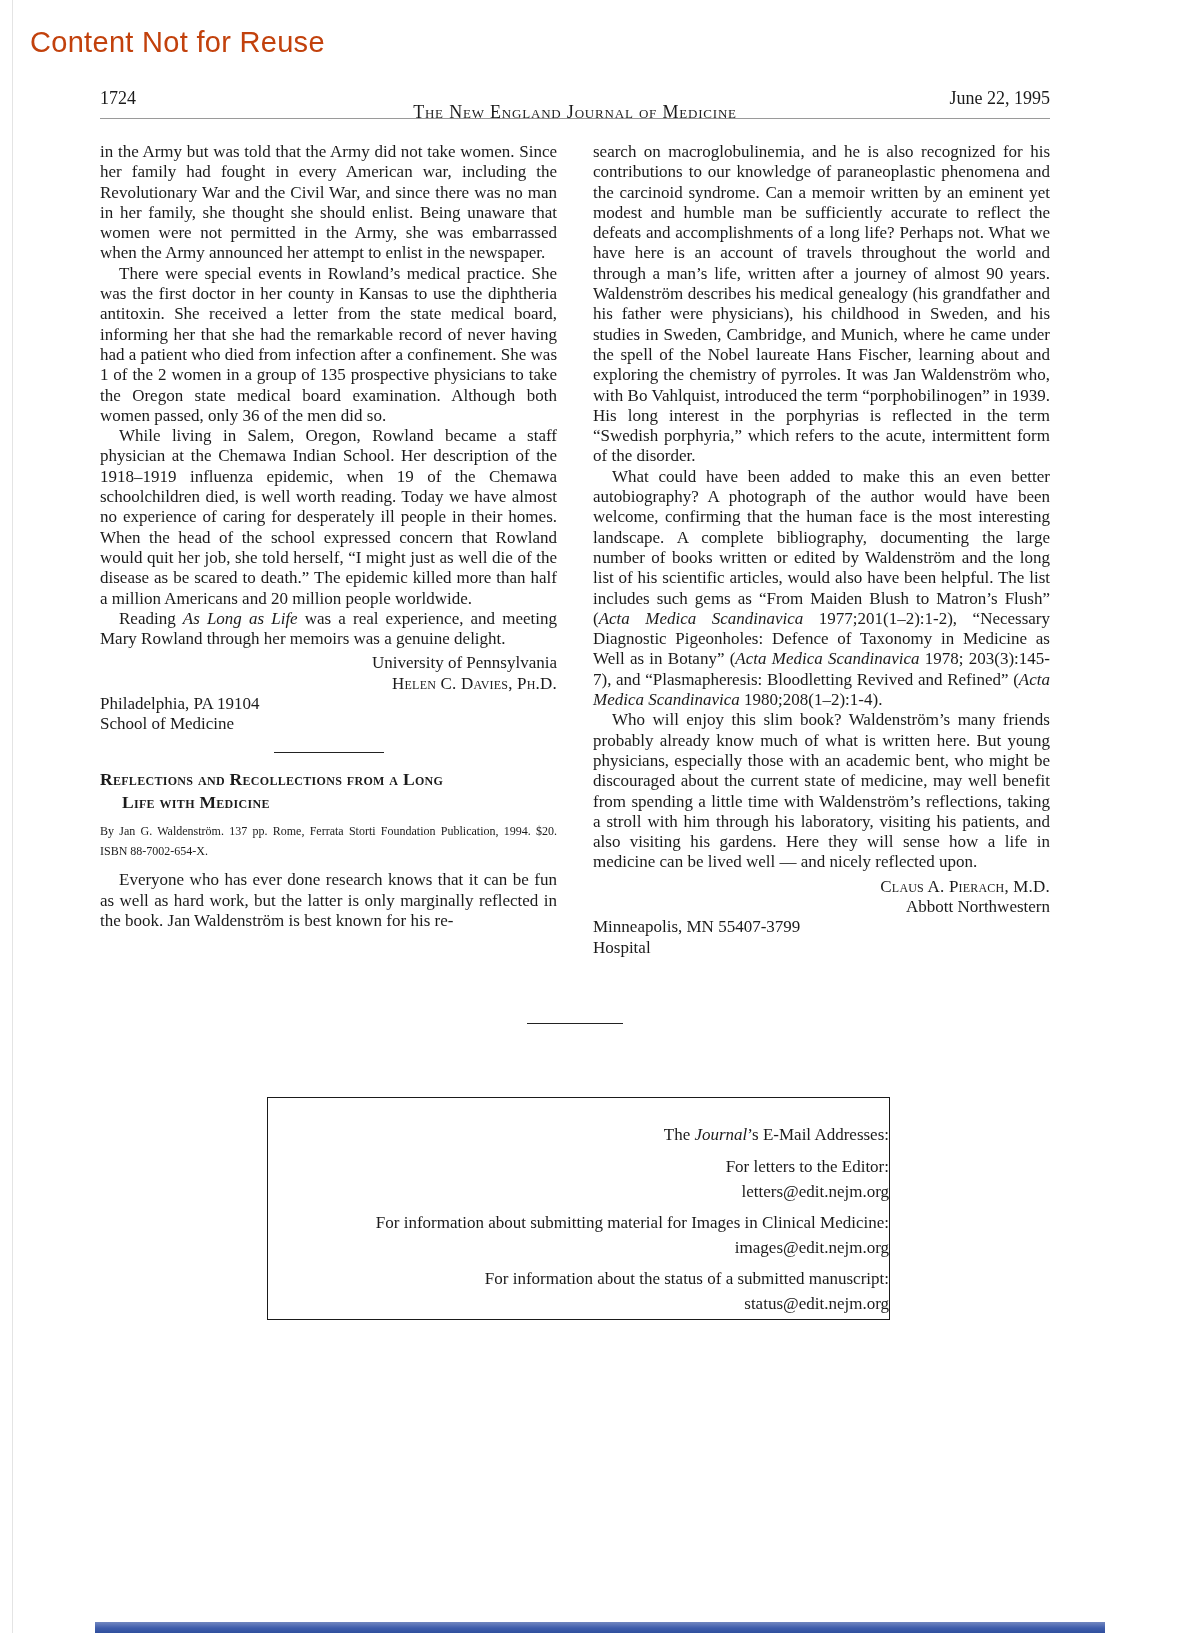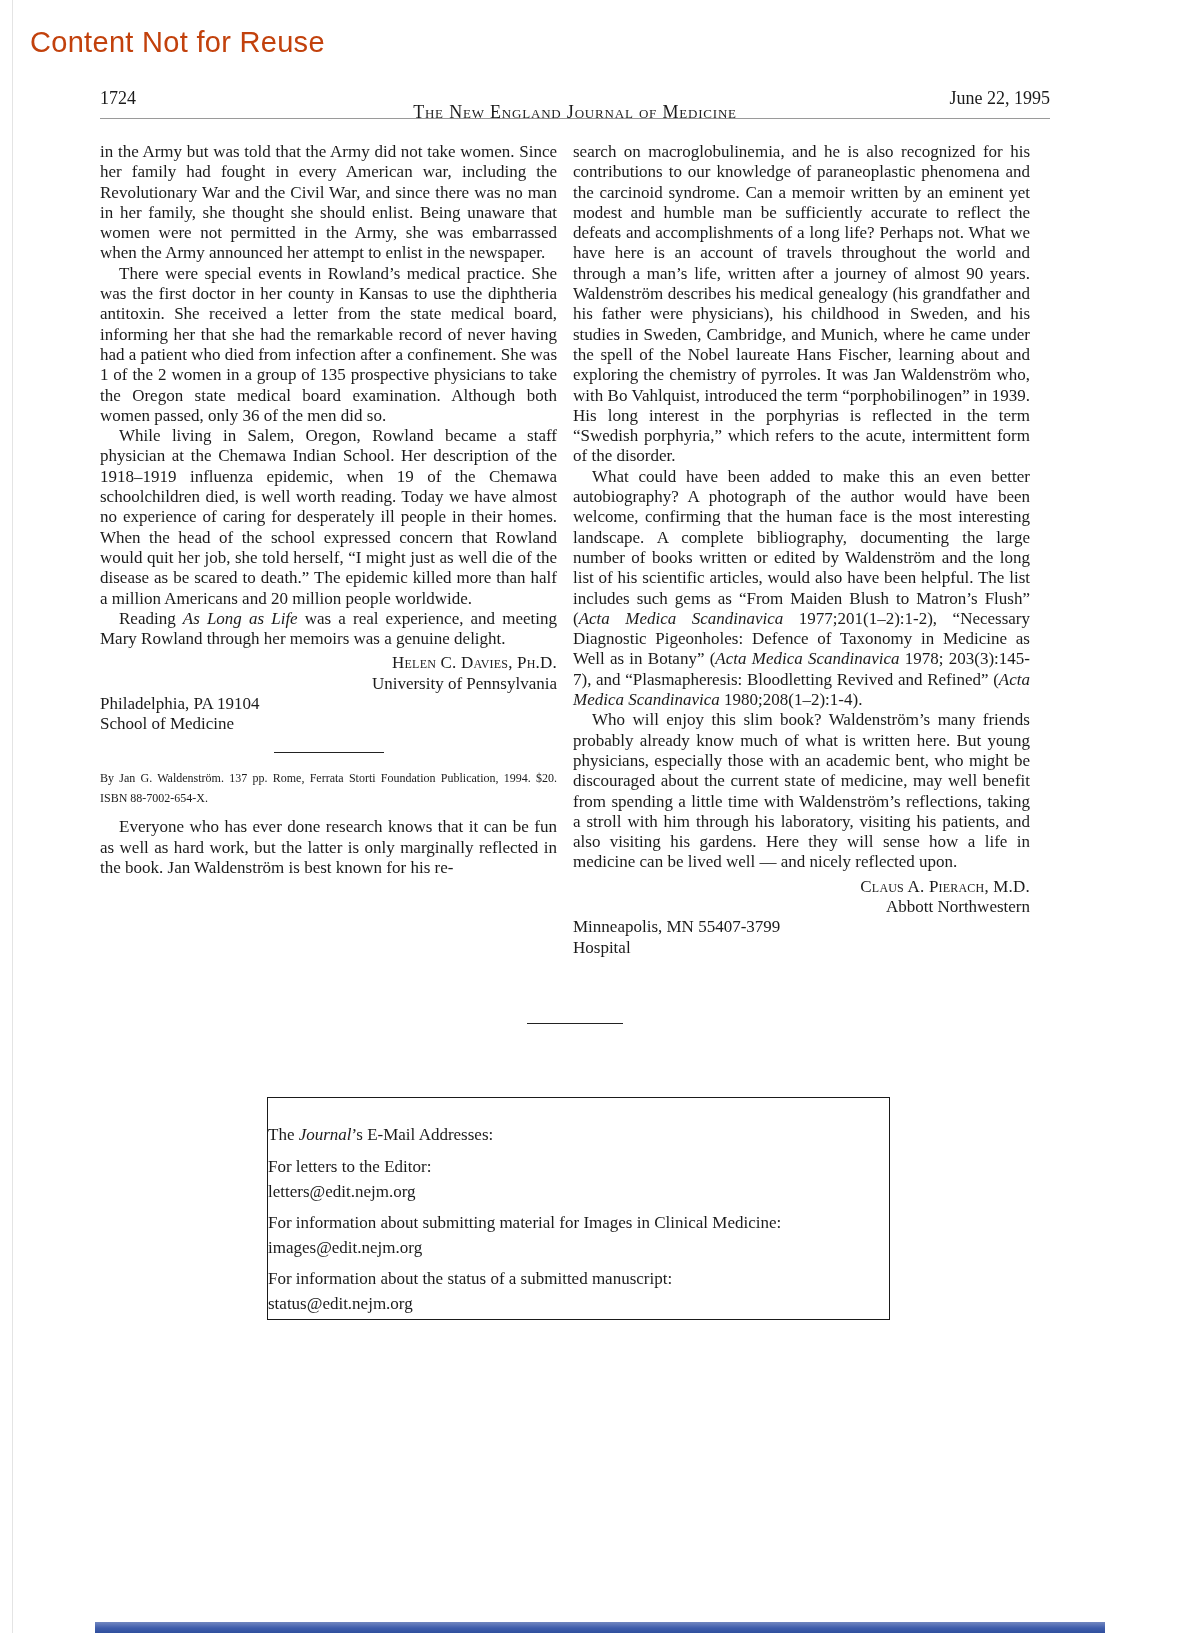--- a/index.html
+++ b/index.html
@@ -33,21 +33,21 @@
   }
   .header .issue-date {
     position:absolute; right:0; top:2px; font-size:18px;
   }
   .header-rule {
     position:absolute; left:100px; top:118px; width:950px;
     border-top:1px solid #9a9a9a;
   }
   .columns {
     position:absolute; left:100px; top:142px; width:950px;
-    display:flex; gap:16px;
+    display:flex; gap:36px;
   }
   .col { width:457px; }
   .col p {
     text-align:justify;
     font-size:17px; line-height:20.3px;
   }
   .indent { text-indent:19px; }
   .sig { margin-top:4px; font-size:17px; line-height:20.3px; }
   .sig-line { text-align:right; }
   .sig-name { font-variant:small-caps; letter-spacing:0.2px; }
@@ -68,21 +68,21 @@
   }
   .center-rule-wrap {
     position:absolute; left:100px; top:1023px; width:950px;
   }
   .center-rule {
     width:96px; border-top:1.5px solid #222; margin:0 auto;
   }
   .email-box {
     position:absolute; left:267px; top:1097px; width:623px; height:223px;
     border:1.5px solid #1a1a1a;
-    text-align:left; font-size:17px; line-height:20px;
+    text-align:right; font-size:17px; line-height:20px;
     padding-top:27px;
   }
   .email-box .box-title { margin-bottom:12px; }
   .email-entry { margin-top:11px; }
   .email-entry .entry-label { margin-bottom:5px; }
   .footer-bar {
     position:absolute; left:95px; top:1622px; width:1010px; height:11px;
     background:linear-gradient(180deg, #7287c0 0%, #3f5dab 55%, #2f4f9d 100%);
   }
   i { font-style:italic; }
@@ -103,30 +103,34 @@
 
 <div class="columns">
 
   <div class="col">
     <p>in the Army but was told that the Army did not take women. Since her family had fought in every American war, including the Revolutionary War and the Civil War, and since there was no man in her family, she thought she should enlist. Being unaware that women were not permitted in the Army, she was embarrassed when the Army announced her attempt to enlist in the newspaper.</p>
     <p class="indent">There were special events in Rowland’s medical practice. She was the first doctor in her county in Kansas to use the diphtheria antitoxin. She received a letter from the state medical board, informing her that she had the remarkable record of never having had a patient who died from infection after a confinement. She was 1 of the 2 women in a group of 135 prospective physicians to take the Oregon state medical board examination. Although both women passed, only 36 of the men did so.</p>
     <p class="indent">While living in Salem, Oregon, Rowland became a staff physician at the Chemawa Indian School. Her description of the 1918–1919 influenza epidemic, when 19 of the Chemawa schoolchildren died, is well worth reading. Today we have almost no experience of caring for desperately ill people in their homes. When the head of the school expressed concern that Rowland would quit her job, she told herself, “I might just as well die of the disease as be scared to death.” The epidemic killed more than half a million Americans and 20 million people worldwide.</p>
     <p class="indent"><span>Reading </span><i>As Long as Life</i><span> was a real experience, and meeting Mary Rowland through her memoirs was a genuine delight.</span></p>
 
     <div class="sig">
+      <div class="sig-line">University of Pennsylvania</div>
       <div class="sig-line sig-name">Helen C. Davies, Ph.D.</div>
-      <div class="sig-line">University of Pennsylvania</div>
       <div class="sig-row">
         <span>Philadelphia, PA 19104</span>
         <span>School of Medicine</span>
       </div>
     </div>
 
     <div class="col-rule"></div>
 
+    <div class="review-heading">
+      <div>Reflections and Recollections from a Long</div>
+      <div class="line2">Life with Medicine</div>
+    </div>
 
     <div class="book-citation">By Jan G. Waldenström. 137 pp. Rome, Ferrata Storti Foundation Publication, 1994. $20. ISBN 88-7002-654-X.</div>
 
     <p class="indent">Everyone who has ever done research knows that it can be fun as well as hard work, but the latter is only marginally reflected in the book. Jan Waldenström is best known for his re-</p>
   </div>
 
   <div class="col">
     <p>search on macroglobulinemia, and he is also recognized for his contributions to our knowledge of paraneoplastic phenomena and the carcinoid syndrome. Can a memoir written by an eminent yet modest and humble man be sufficiently accurate to reflect the defeats and accomplishments of a long life? Perhaps not. What we have here is an account of travels throughout the world and through a man’s life, written after a journey of almost 90 years. Waldenström describes his medical genealogy (his grandfather and his father were physicians), his childhood in Sweden, and his studies in Sweden, Cambridge, and Munich, where he came under the spell of the Nobel laureate Hans Fischer, learning about and exploring the chemistry of pyrroles. It was Jan Waldenström who, with Bo Vahlquist, introduced the term “porphobilinogen” in 1939. His long interest in the porphyrias is reflected in the term “Swedish porphyria,” which refers to the acute, intermittent form of the disorder.</p>
     <p class="indent"><span>What could have been added to make this an even better autobiography? A photograph of the author would have been welcome, confirming that the human face is the most interesting landscape. A complete bibliography, documenting the large number of books written or edited by Waldenström and the long list of his scientific articles, would also have been helpful. The list includes such gems as “From Maiden Blush to Matron’s Flush” (</span><i>Acta Medica Scandinavica</i><span> 1977;201(1–2):1-2), “Necessary Diagnostic Pigeonholes: Defence of Taxonomy in Medicine as Well as in Botany” (</span><i>Acta Medica Scandinavica</i><span> 1978; 203(3):145-7), and “Plasmapheresis: Bloodletting Revived and Refined” (</span><i>Acta Medica Scandinavica</i><span> 1980;208(1–2):1-4).</span></p>
     <p class="indent">Who will enjoy this slim book? Waldenström’s many friends probably already know much of what is written here. But young physicians, especially those with an academic bent, who might be discouraged about the current state of medicine, may well benefit from spending a little time with Waldenström’s reflections, taking a stroll with him through his laboratory, visiting his patients, and also visiting his gardens. Here they will sense how a life in medicine can be lived well — and nicely reflected upon.</p>

